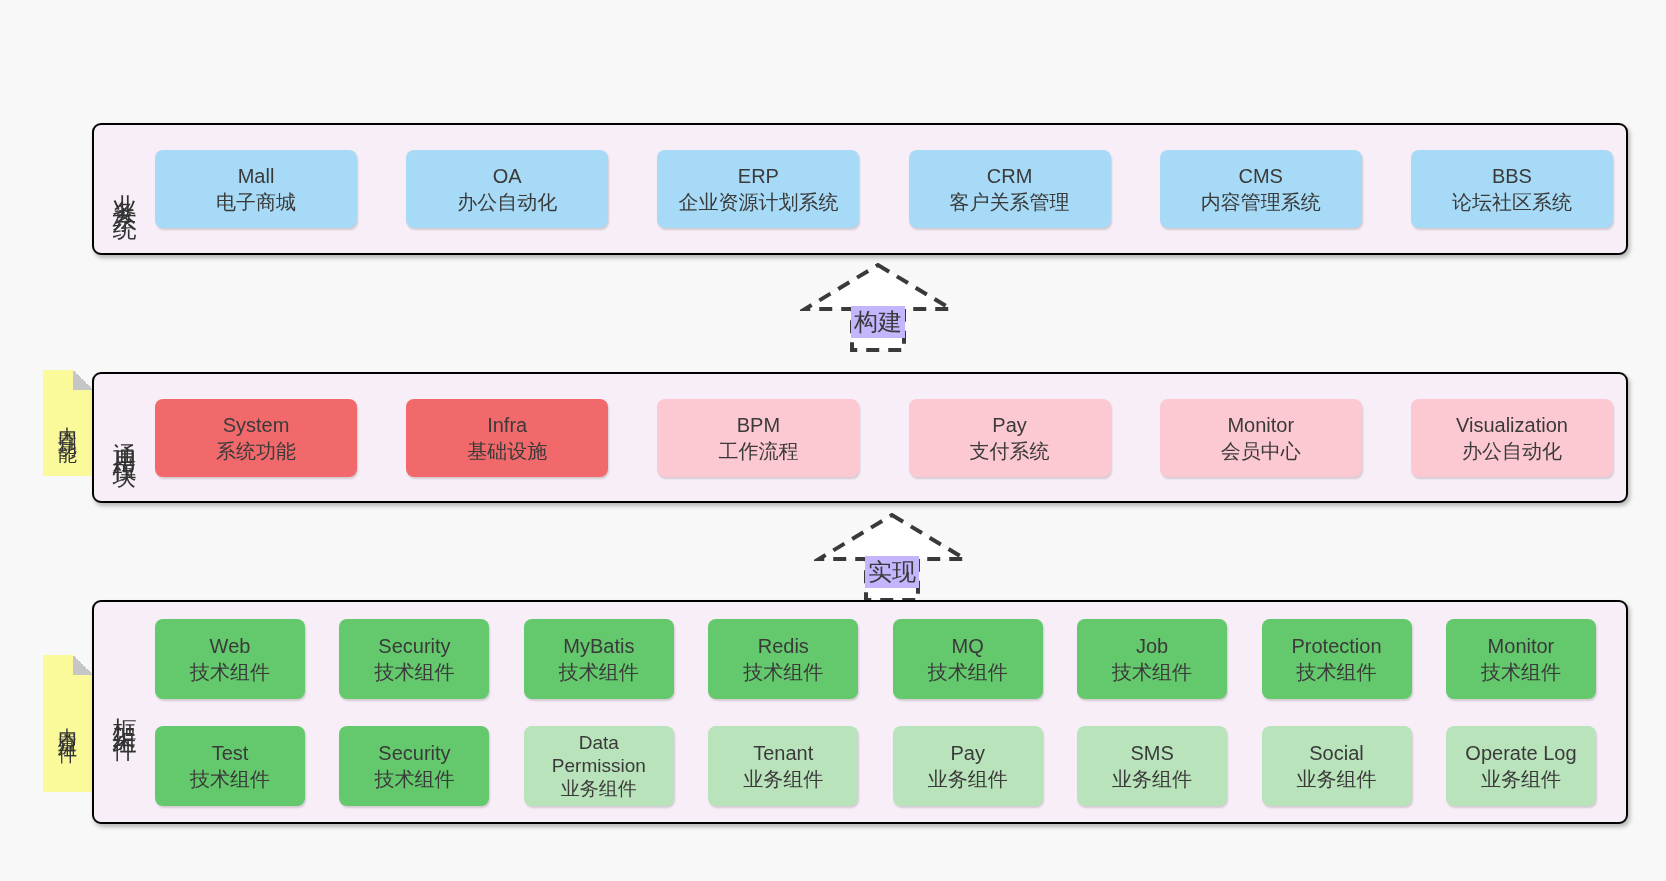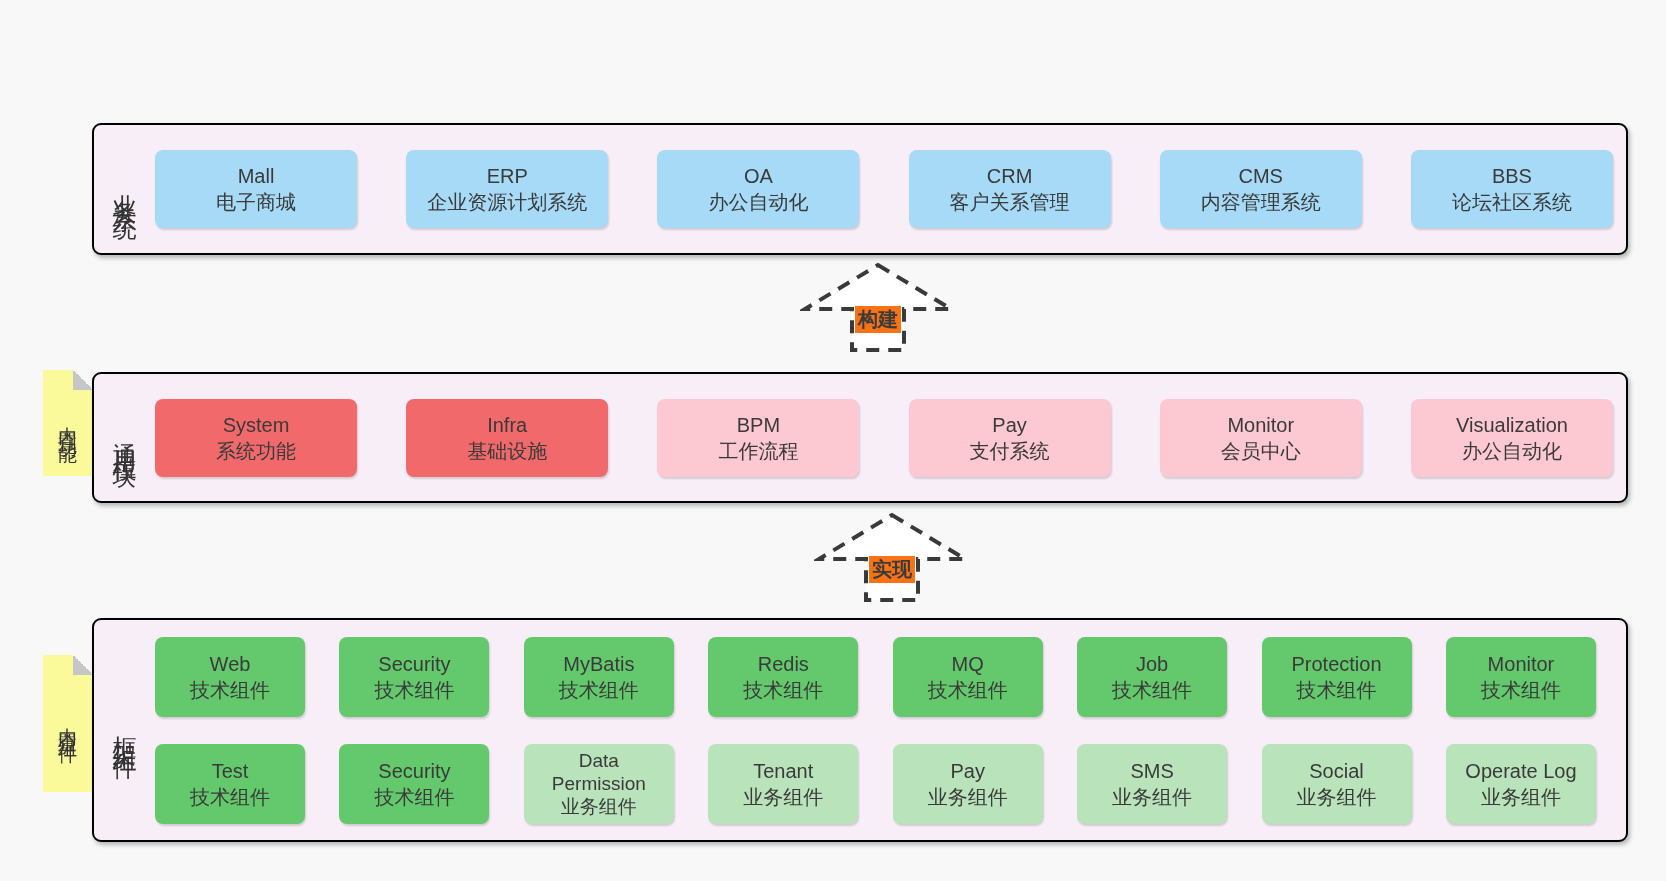--- a/index.html
+++ b/index.html
@@ -10,21 +10,21 @@
     color:#3a3a3a;
   }
   .layer{
     position:absolute;left:92px;width:1536px;box-sizing:border-box;
     background:#f8eef7;border:2px solid #000000;border-radius:9px;
     box-shadow:2px 3px 4px rgba(60,60,60,0.35);
     display:flex;
   }
   #layer-business{top:123px;height:132px;}
   #layer-modules {top:372px;height:131px;}
-  #layer-components{top:618px;height:224px;}
+  #layer-components{top:600px;height:224px;}
   .label-col{width:61px;flex:none;display:flex;align-items:center;justify-content:center;}
   .vlabel{
     writing-mode:vertical-rl;text-orientation:upright;
     font-size:24px;letter-spacing:7px;color:#333;line-height:1;
   }
   .boxes{
     flex:1;display:flex;align-items:center;justify-content:space-between;
     padding-right:13px;
   }
   .boxes-col{
@@ -61,42 +61,42 @@
     position:absolute;top:0;right:0;width:20px;height:20px;
     background:linear-gradient(to bottom left,#f8f8f8 50%,#c6c6c6 50%);
   }
   
   .arrow{position:absolute;width:156px;height:92px;}
   #arrow-build{left:800px;top:262px;}
   #arrow-implement{left:814px;top:512px;}
   .arrow svg{position:absolute;left:0;top:0;}
   .arrow-label{
     position:absolute;top:44px;left:50%;transform:translateX(-50%);
-    background:#f97316;padding:0 3px;font-size:20px;color:#3a3a3a;white-space:nowrap;font-weight:bold;
+    background:#c4b5fd;padding:0 3px;font-size:24px;color:#3a3a3a;white-space:nowrap;
   }
 </style>
 </head>
 <body>
 
 <div class="layer" id="layer-business">
   <div class="label-col">
     <span class="vlabel">业务系统</span>
   </div>
   <div class="boxes">
     <div class="box box-lg blue">
       <span class="en">Mall</span>
       <span class="zh">电子商城</span>
     </div>
     <div class="box box-lg blue">
+      <span class="en">OA</span>
+      <span class="zh">办公自动化</span>
+    </div>
+    <div class="box box-lg blue">
       <span class="en">ERP</span>
       <span class="zh">企业资源计划系统</span>
-    </div>
-    <div class="box box-lg blue">
-      <span class="en">OA</span>
-      <span class="zh">办公自动化</span>
     </div>
     <div class="box box-lg blue">
       <span class="en">CRM</span>
       <span class="zh">客户关系管理</span>
     </div>
     <div class="box box-lg blue">
       <span class="en">CMS</span>
       <span class="zh">内容管理系统</span>
     </div>
     <div class="box box-lg blue">

